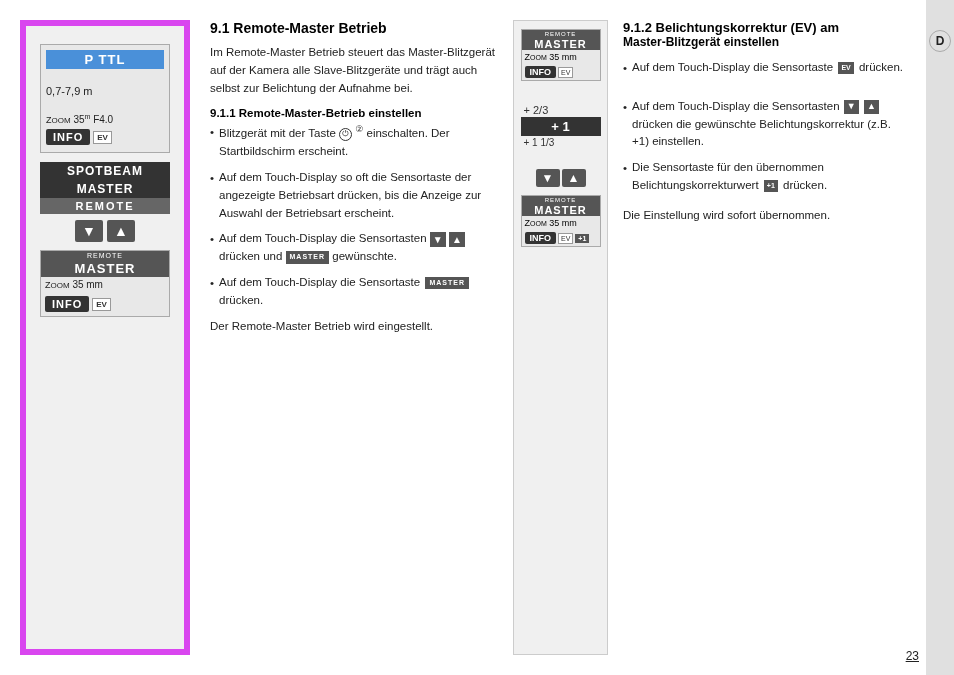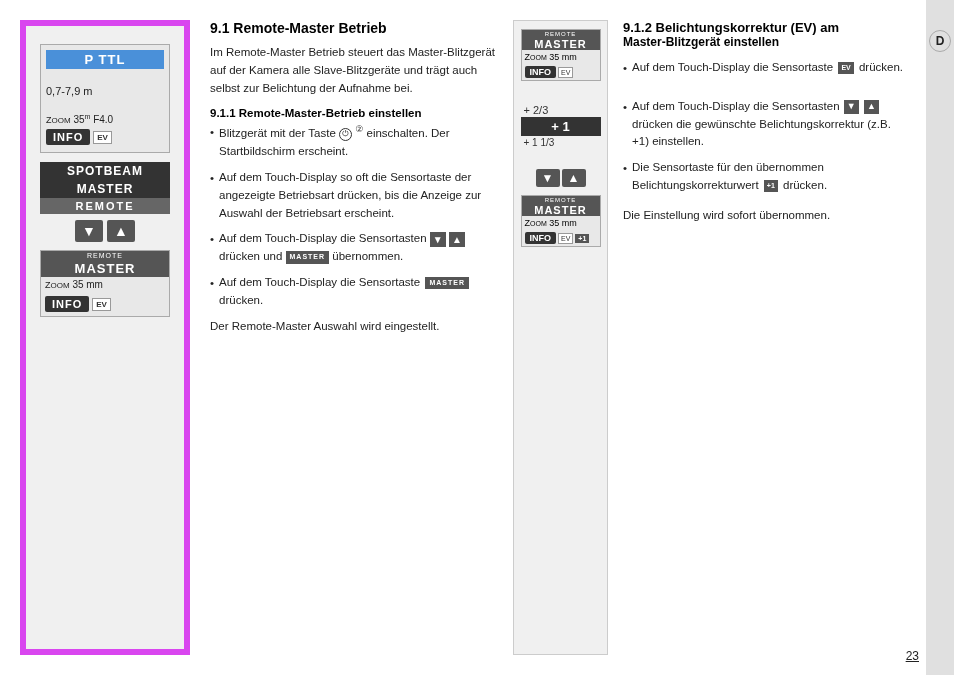--- a/index.html
+++ b/index.html
@@ -482,34 +482,34 @@
     </div>
 
     <div class="bullet-item">
       <span class="bullet-dot">•</span>
       <span>
         <span>Auf dem Touch-Display die Sensortasten</span>
         <span class="inline-arrow-btn" style="background:#555;color:#fff;font-size:10px;padding:0 3px;vertical-align:middle;">▼</span>
         <span class="inline-arrow-btn" style="background:#555;color:#fff;font-size:10px;padding:0 3px;vertical-align:middle;">▲</span>
         <span>drücken und</span>
         <span class="inline-icon" style="background:#555;color:#fff;font-size:7px;padding:1px 4px;vertical-align:middle;">MASTER</span>
-        <span>übernommen.</span>
+        <span>gewünschte.</span>
       </span>
     </div>
 
     <div class="bullet-item">
       <span class="bullet-dot">•</span>
       <span>
         <span>Auf dem Touch-Display die Sensortaste</span>
         <span class="inline-icon" style="background:#555;color:#fff;font-size:7px;padding:1px 4px;vertical-align:middle;margin:0 2px;">MASTER</span>
         <span>drücken.</span>
       </span>
     </div>
 
-    <div class="body-text" style="margin-top:8px;">Der Remote-Master Auswahl wird eingestellt.</div>
+    <div class="body-text" style="margin-top:8px;">Der Remote-Master Betrieb wird eingestellt.</div>
   </div>
 
   <div class="right-panel">
     <div class="remote-master-sm">
       <div class="rm-label-sm">REMOTE</div>
       <div class="rm-master-sm">MASTER</div>
       <div class="zoom-sm">
         <span class="zoom-small">Z<span style="font-size:7px">OOM</span></span>
         <span> 35 mm</span>
       </div>

